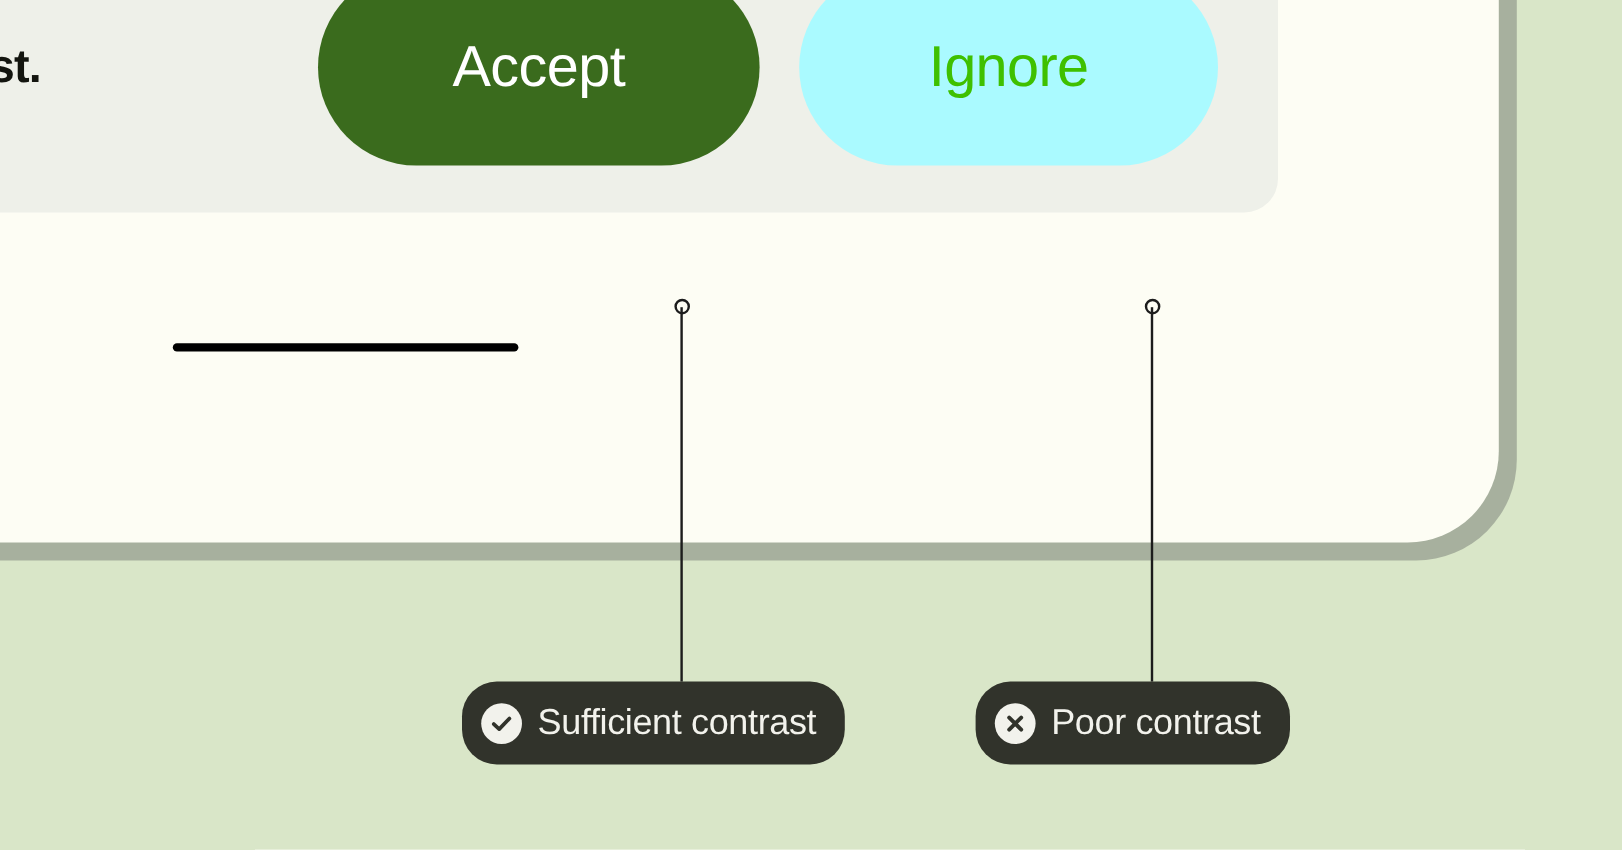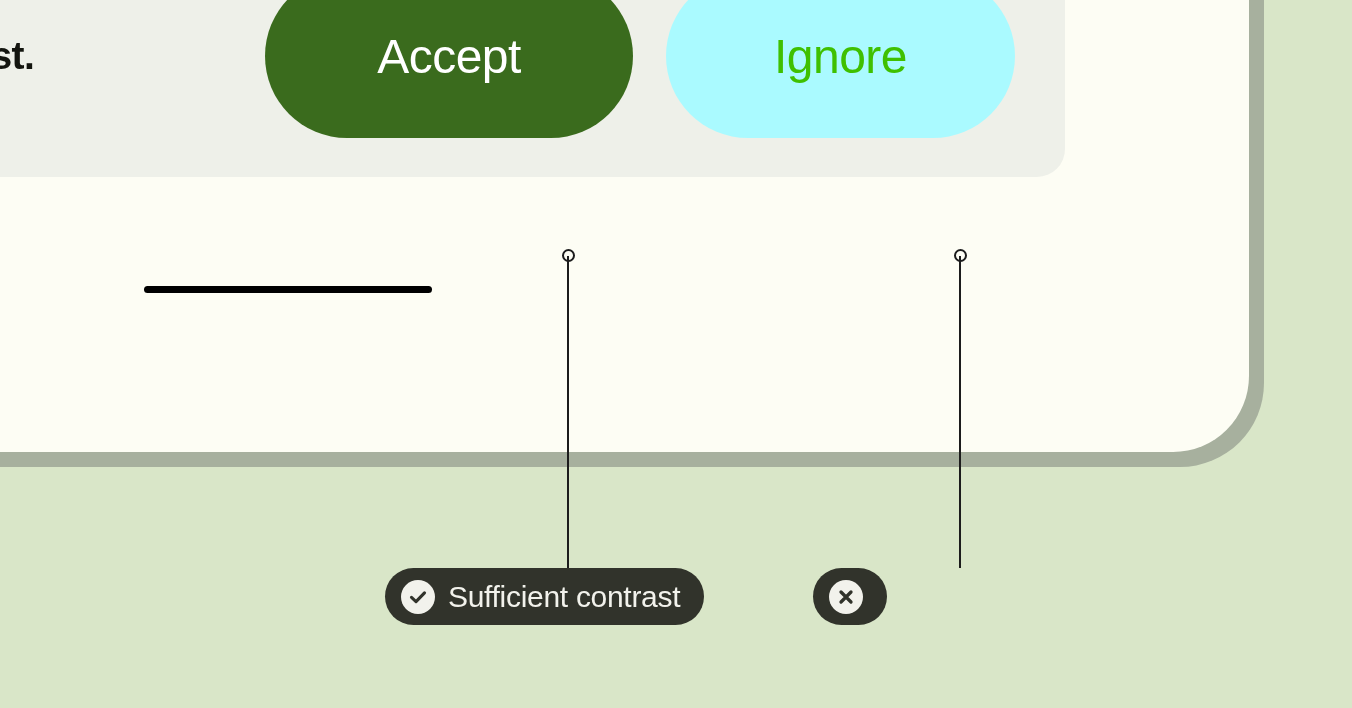--- a/index.html
+++ b/index.html
@@ -109,21 +109,21 @@
     background:transparent;
     top:249px;
   }
   #callout-dot-1{ left:562px; }
   #callout-dot-2{ left:954px; }
 
   
   .annotation-pill{
     position:absolute;
     top:568px;
-    height:57px;
+    height:69px;
     background:#31332b;
     border-radius:29px;
     display:flex;
     align-items:center;
     padding:0 24px 0 16px;
     gap:13px;
   }
   #annotation-sufficient{ left:385px; }
   #annotation-poor{ left:813px; }
 
@@ -178,13 +178,14 @@
   </span>
   <span class="annotation-label">Sufficient contrast</span>
 </div>
 
 <div class="annotation-pill" id="annotation-poor">
   <span class="annotation-badge">
     <svg width="22" height="22" viewBox="0 0 22 22" aria-hidden="true">
       <path d="M6 6 L16 16 M16 6 L6 16" fill="none" stroke="#31332b" stroke-width="3.3" stroke-linecap="round"></path>
     </svg>
   </span>
+  <span class="annotation-label">Poor contrast</span>
 </div>
 
 </body></html>

